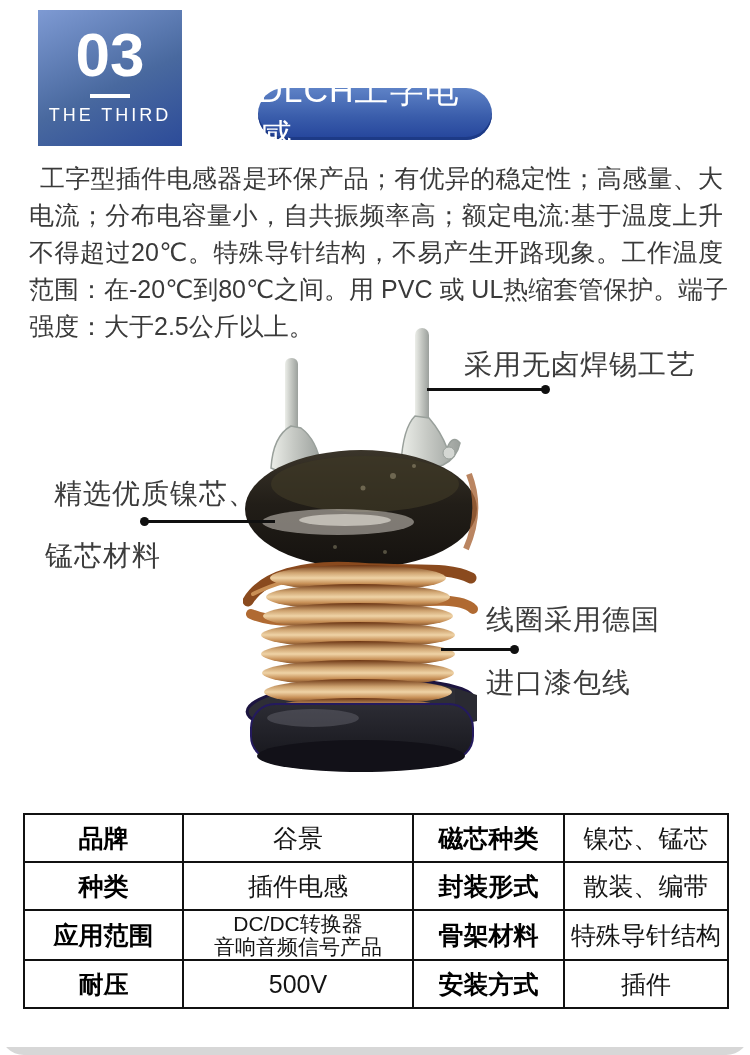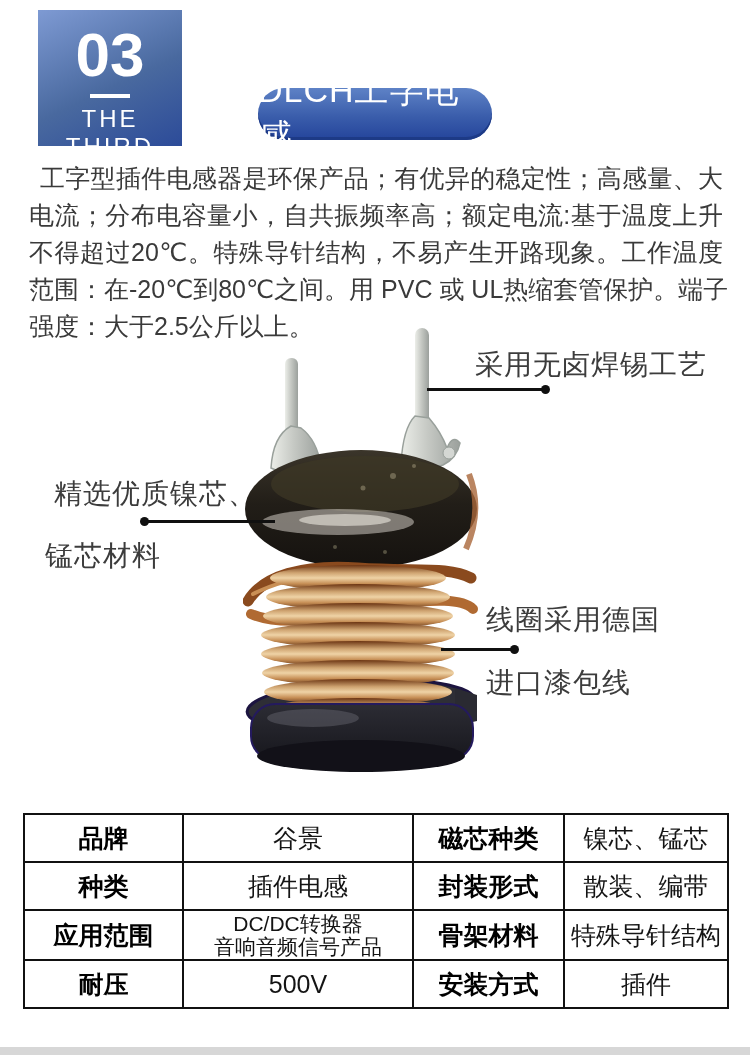--- a/index.html
+++ b/index.html
@@ -1,30 +1,30 @@
 <!DOCTYPE html>
 <html><head>
 <meta charset="utf-8">
 <style>
   * { margin:0; padding:0; box-sizing:border-box; }
   html,body { background:#fff; }
   .page {
     position:relative; width:750px; height:1055px; background:#ffffff;
-    font-family:"Liberation Sans","DejaVu Sans",sans-serif; overflow:hidden;
+    font-family:"Liberation Sans","DejaVu Sans",sans-serif; overflow:hidden;border-radius:24px;
   }
 
   
   .badge {
     position:absolute; left:38px; top:10px; width:144px; height:136px;
     background:linear-gradient(155deg,#7e9ad3 0%,#49699f 55%,#2c4b99 100%);
     color:#fff; text-align:center;
   }
   .badge-num { margin-top:14px; font-size:62px; font-weight:700; line-height:62px; }
   .badge-line { width:40px; height:4px; background:#fff; margin:8px auto 7px auto; }
-  .badge-sub { font-size:24px; letter-spacing:3px; font-weight:500; }
+  .badge-sub { font-size:18px; letter-spacing:3px; font-weight:500; }
 
   
   .pill {
     position:absolute; left:258px; top:88px; width:234px; height:52px;
     border-radius:26px;
     background:linear-gradient(180deg,#5e82c6 0%,#3a5dab 55%,#24449b 100%);
     box-shadow:inset 0 -3px 0 #1d3a86;
     display:flex; align-items:center; justify-content:flex-end;
     color:#fff; font-size:34px; font-weight:500; letter-spacing:1px;
   }
@@ -142,21 +142,21 @@
       <ellipse cx="115" cy="376" rx="94" ry="13" fill="url(#turnG)"></ellipse>
       <ellipse cx="115" cy="395" rx="92" ry="13" fill="url(#turnG)"></ellipse>
 
       <path d="M212,372 l22,7 l0,26 l-22,5 z" fill="#2a2a32"></path>
       <rect x="8" y="388" width="222" height="56" rx="24" fill="url(#flangeG)" stroke="#241a5e" stroke-width="2"></rect>
       <ellipse cx="118" cy="440" rx="104" ry="16" fill="#121118"></ellipse>
       <ellipse cx="70" cy="402" rx="46" ry="9" fill="#8b8b96" opacity="0.3"></ellipse>
     </svg>
   </div>
 
-  <div class="anno" style="left:475px; top:346px;">采用无卤焊锡工艺</div>
+  <div class="anno" style="left:464px; top:346px;">采用无卤焊锡工艺</div>
   <div class="lead" style="left:427px; top:388px; width:118px;"></div>
   <div class="lead-dot" style="left:541px; top:385px;"></div>
 
   <div class="anno" style="left:54px; top:475px;">精选优质镍芯、</div>
   <div class="anno" style="left:45px; top:537px;">锰芯材料</div>
   <div class="lead" style="left:145px; top:520px; width:130px;"></div>
   <div class="lead-dot" style="left:140px; top:517px;"></div>
 
   <div class="anno" style="left:486px; top:601px;">线圈采用德国</div>
   <div class="anno" style="left:486px; top:664px;">进口漆包线</div>

